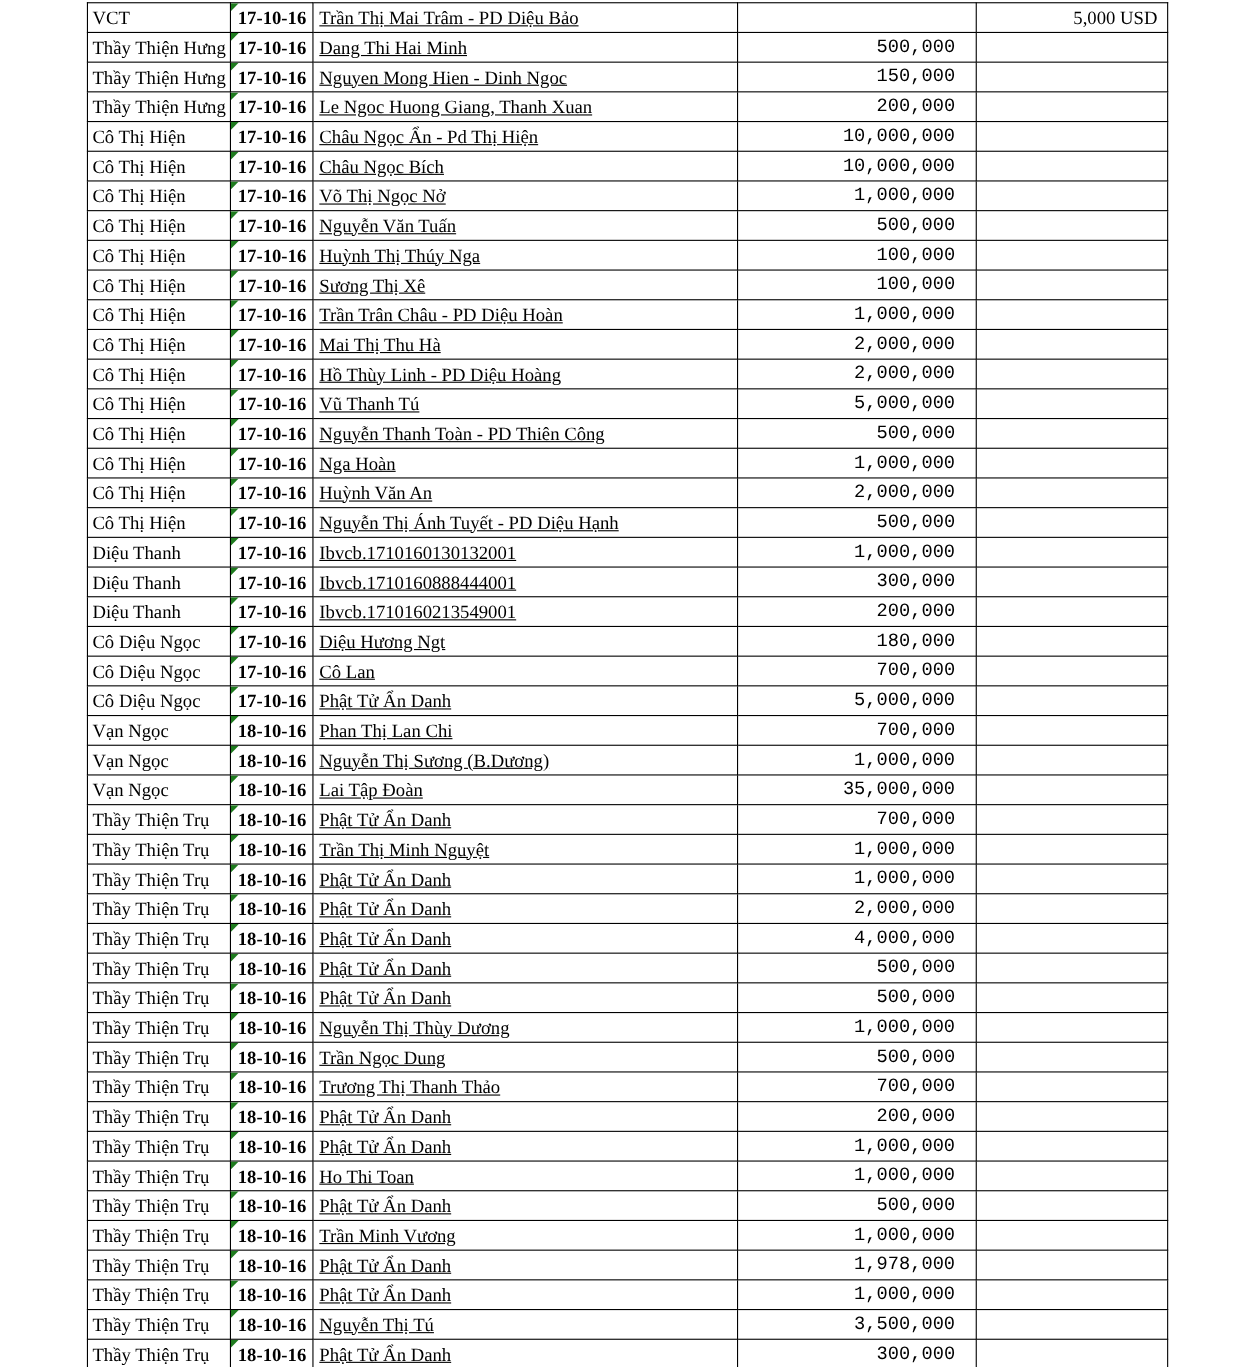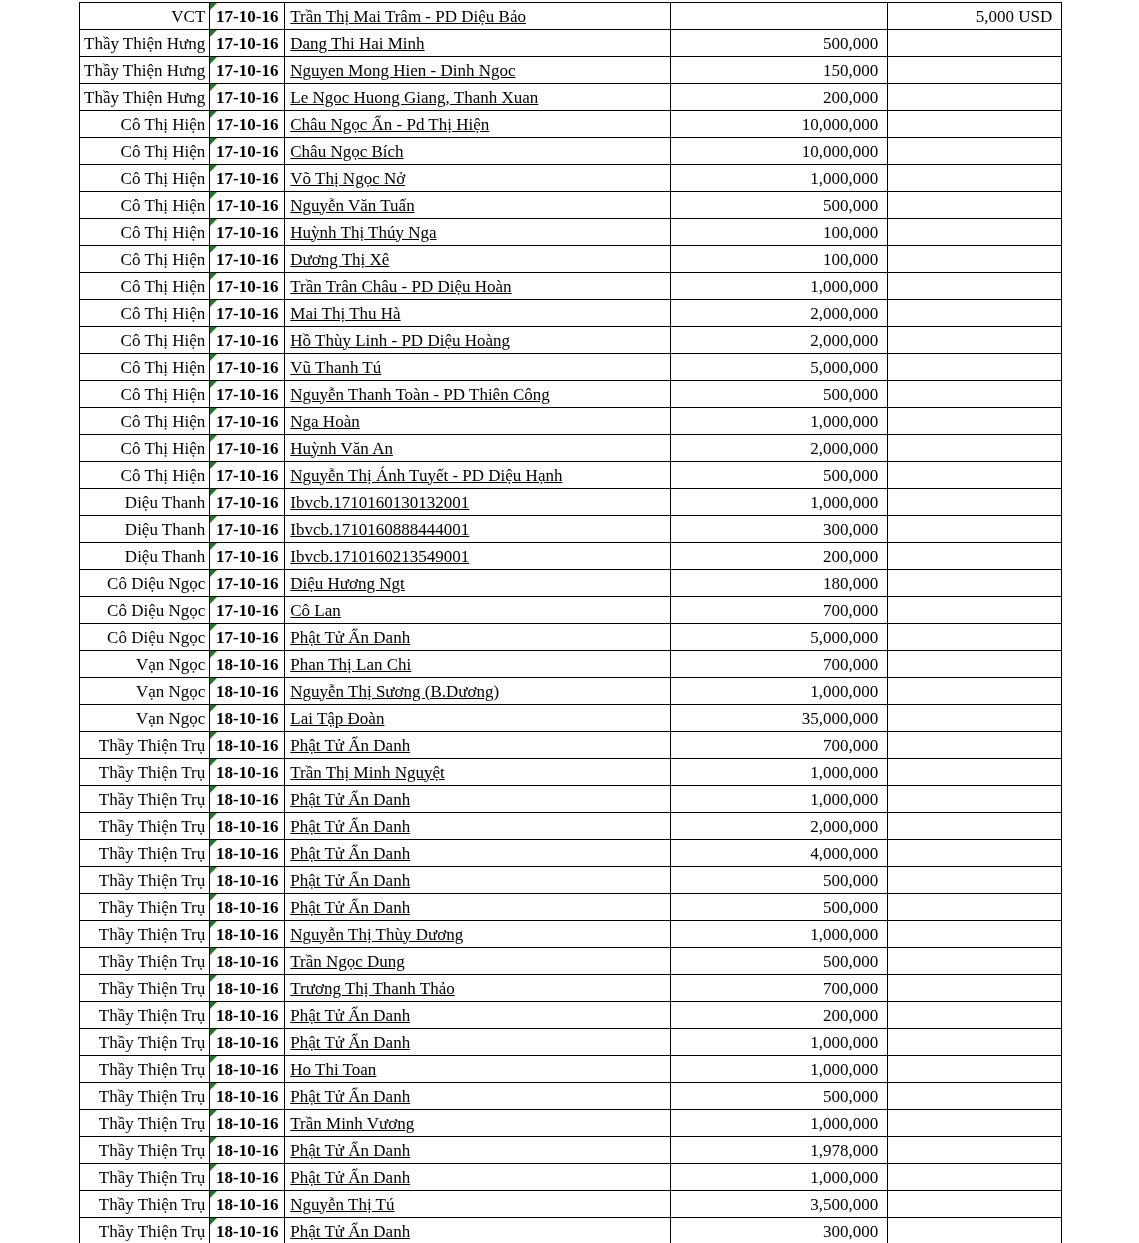--- a/index.html
+++ b/index.html
@@ -18,33 +18,33 @@
   td{
     border:1px solid #000;
     height:26px;
     padding:0;
     overflow:hidden;
     white-space:nowrap;
     vertical-align:middle;
   }
   td.c-giver{text-align:center;}
   td.c-giver .clipwrap{
-    display:flex;justify-content:flex-end;align-items:center;
+    display:flex;justify-content:flex-start;align-items:center;
     overflow:hidden;padding:0 4px;height:26px;
   }
   td.c-giver .clipwrap>span{flex:0 0 auto;white-space:nowrap;}
   td.c-date{text-align:center;position:relative;}
   td.c-date .datetext{display:inline-block;font-weight:bold;}
   .tri{
     position:absolute;top:0;left:0;width:0;height:0;
     border-top:7px solid var(--indicator,#1e7b1e);
     border-right:7px solid transparent;
   }
   td.c-donor{text-align:left;padding-left:5px;text-decoration:underline;}
-  td.c-amount{text-align:right;padding-right:9px;}
+  td.c-amount{text-align:right;padding-right:19px;font-family:Liberation Mono, monospace;}
   td.c-note{text-align:right;padding-right:9px;margin-top:11px;}
 </style>
 </head>
 <body style="background: rgb(255, 255, 255); color: rgb(0, 0, 0); --indicator: #1e7b1e;">
 
 <table class="sheet">
   <colgroup>
     <col style="width:124px">
     <col style="width:75px">
     <col style="width:386px">
@@ -181,21 +181,21 @@
       <tr>
     <td class="c-giver">
       <div class="clipwrap">
         <span>Cô Thị Hiện</span>
       </div>
     </td>
     <td class="c-date">
       <span class="tri"></span>
       <span class="datetext">17-10-16</span>
     </td>
-    <td class="c-donor">Dương Thị Xê</td>
+    <td class="c-donor">Sương Thị Xê</td>
     <td class="c-amount">100,000</td>
     <td class="c-note"></td>
   </tr>
       <tr>
     <td class="c-giver">
       <div class="clipwrap">
         <span>Cô Thị Hiện</span>
       </div>
     </td>
     <td class="c-date">

